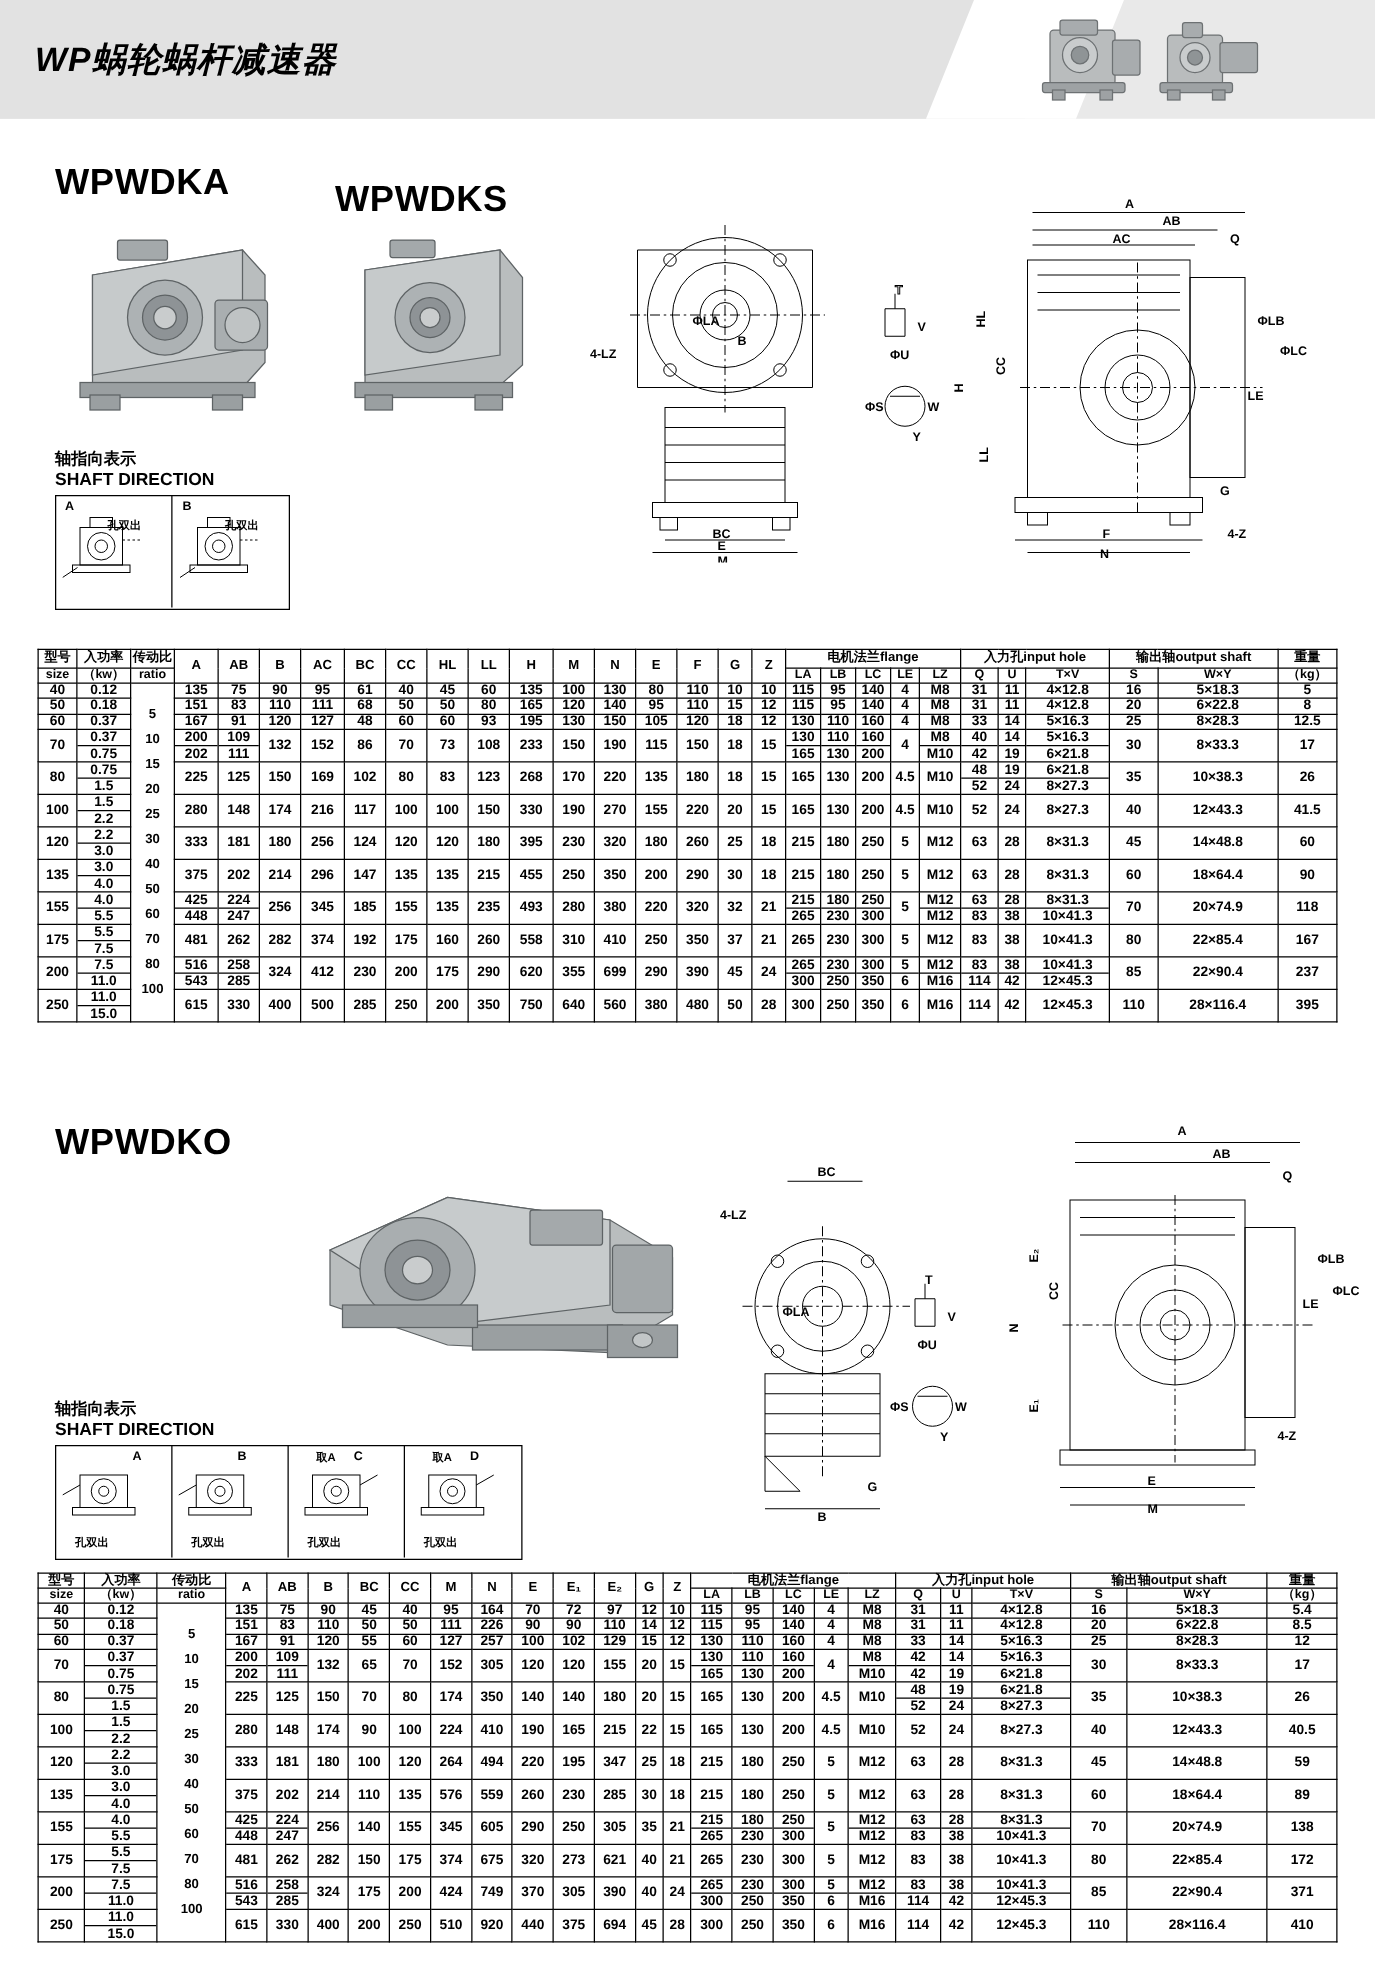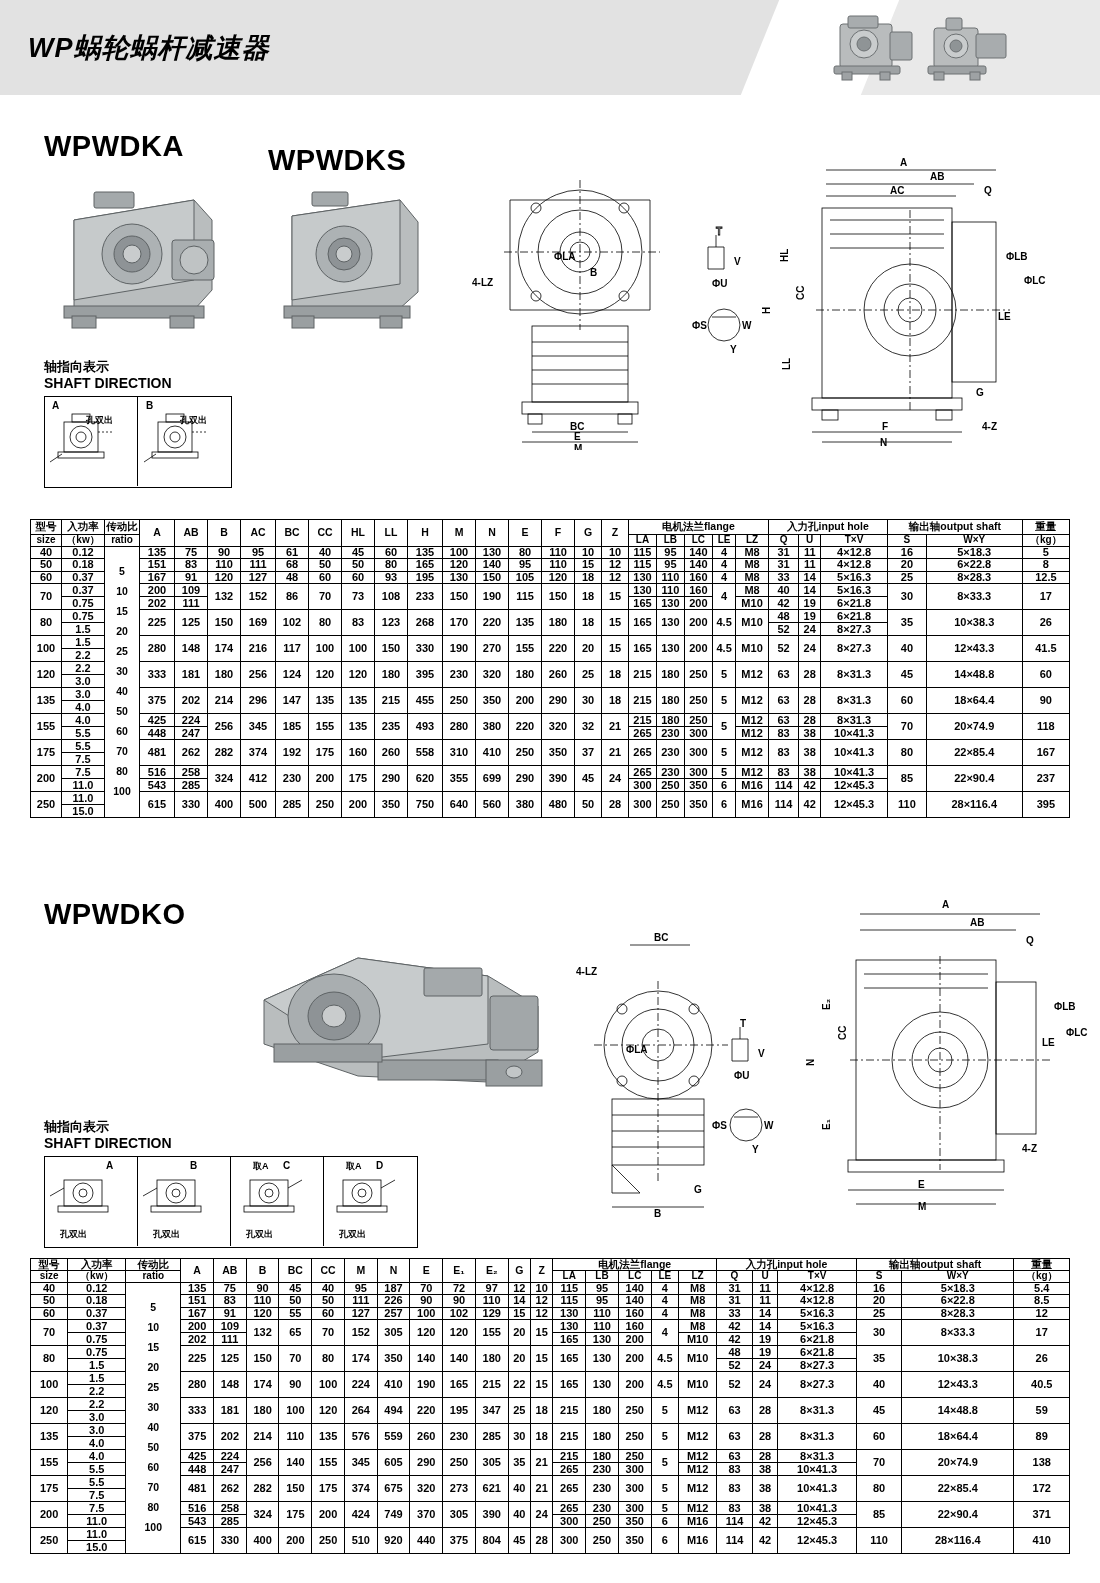--- a/index.html
+++ b/index.html
@@ -1035,21 +1035,21 @@
               <div>80</div>
               <div>100</div>
             </div>
           </td>
           <td>135</td>
           <td>75</td>
           <td>90</td>
           <td>45</td>
           <td>40</td>
           <td>95</td>
-          <td>187</td>
+          <td>164</td>
           <td>70</td>
           <td>72</td>
           <td>97</td>
           <td>12</td>
           <td>10</td>
           <td>115</td>
           <td>95</td>
           <td>140</td>
           <td>4</td>
           <td>M8</td>
@@ -1535,21 +1535,21 @@
           </td>
           <td>615</td>
           <td>330</td>
           <td>400</td>
           <td>200</td>
           <td>250</td>
           <td>510</td>
           <td>920</td>
           <td>440</td>
           <td>375</td>
-          <td>804</td>
+          <td>694</td>
           <td>45</td>
           <td>28</td>
           <td>300</td>
           <td>250</td>
           <td>350</td>
           <td>6</td>
           <td>M16</td>
           <td>114</td>
           <td>42</td>
           <td>12×45.3</td>

